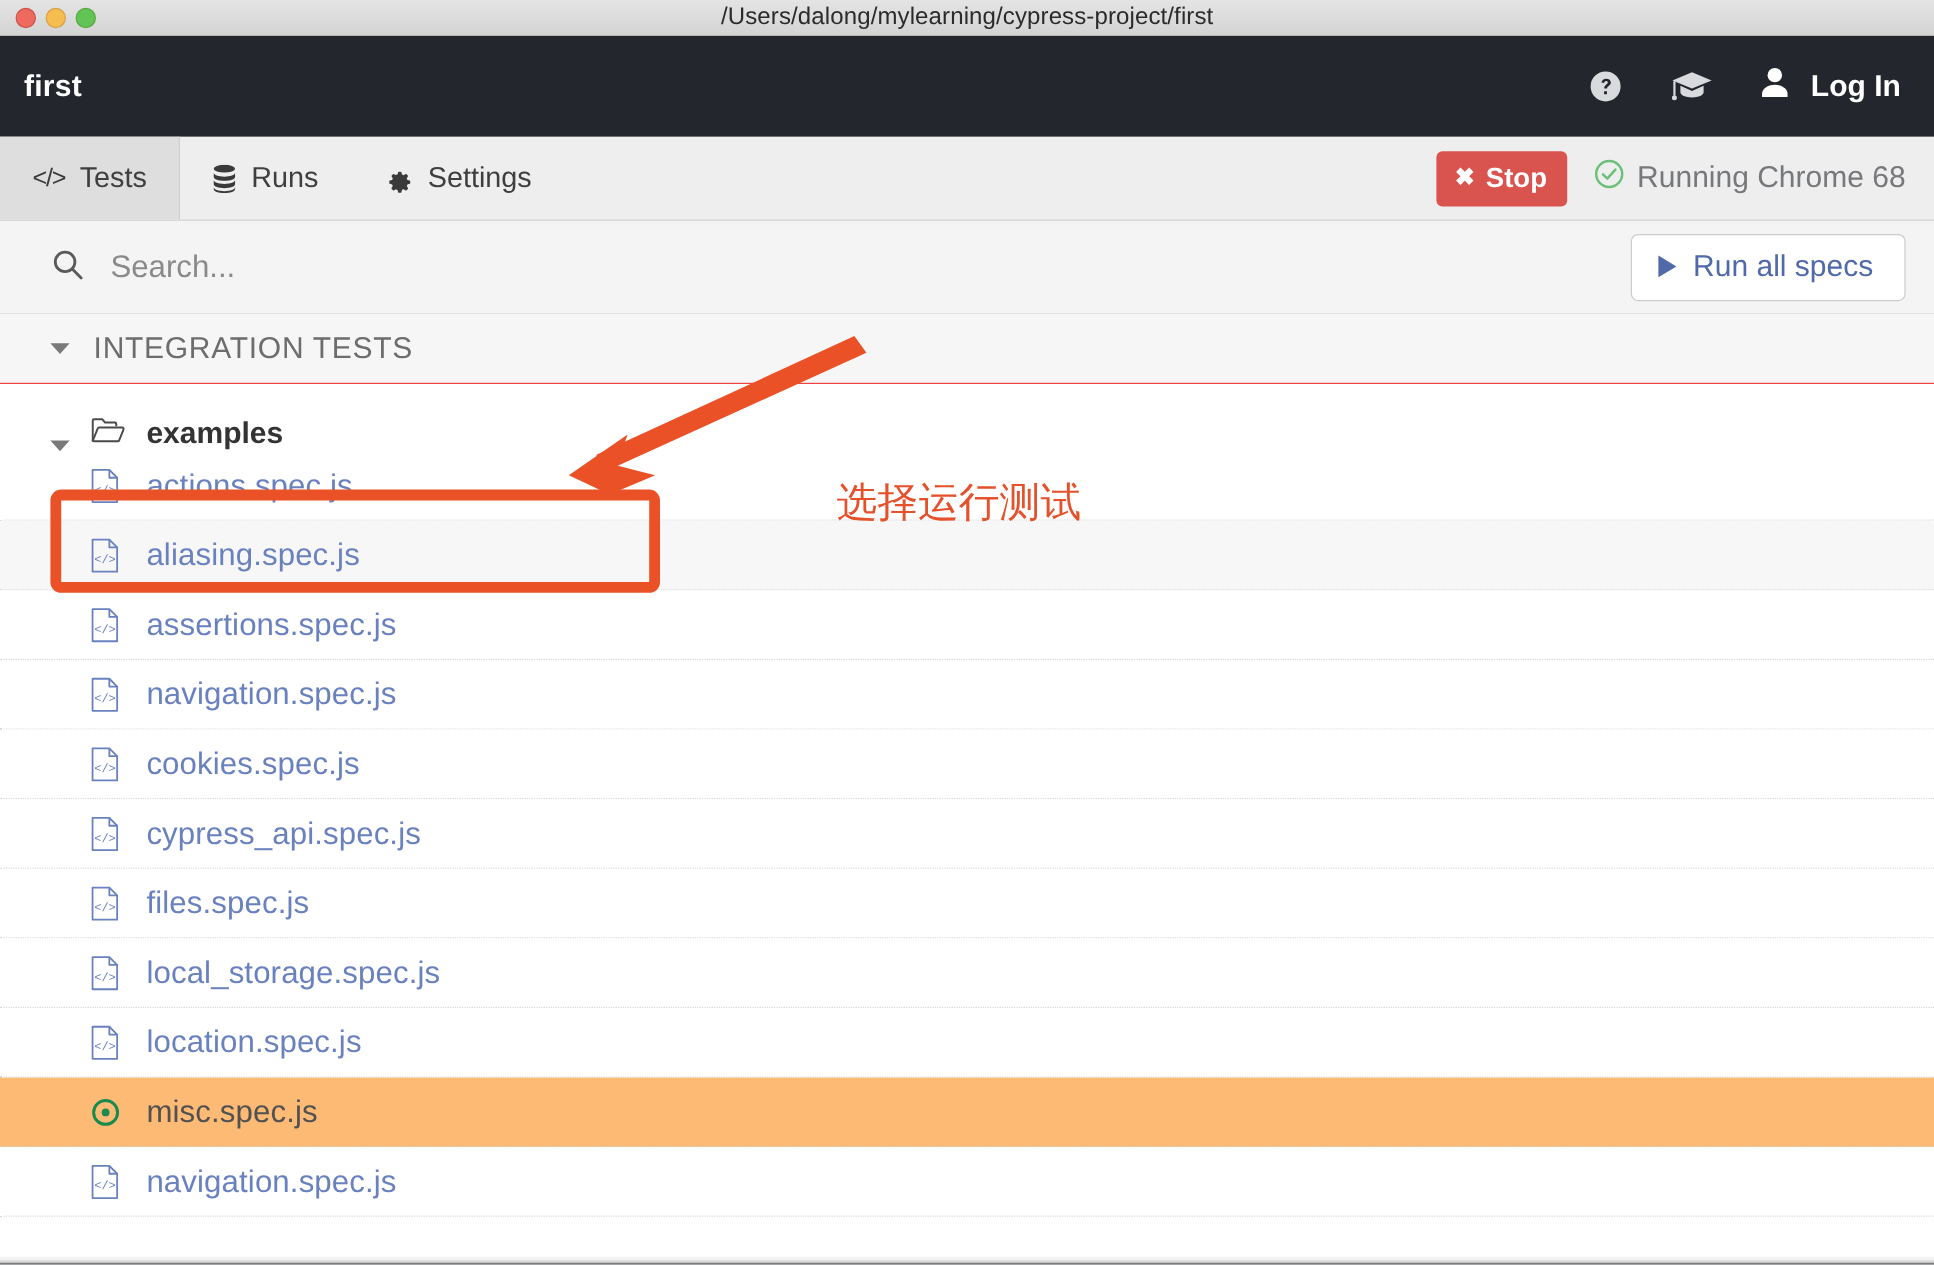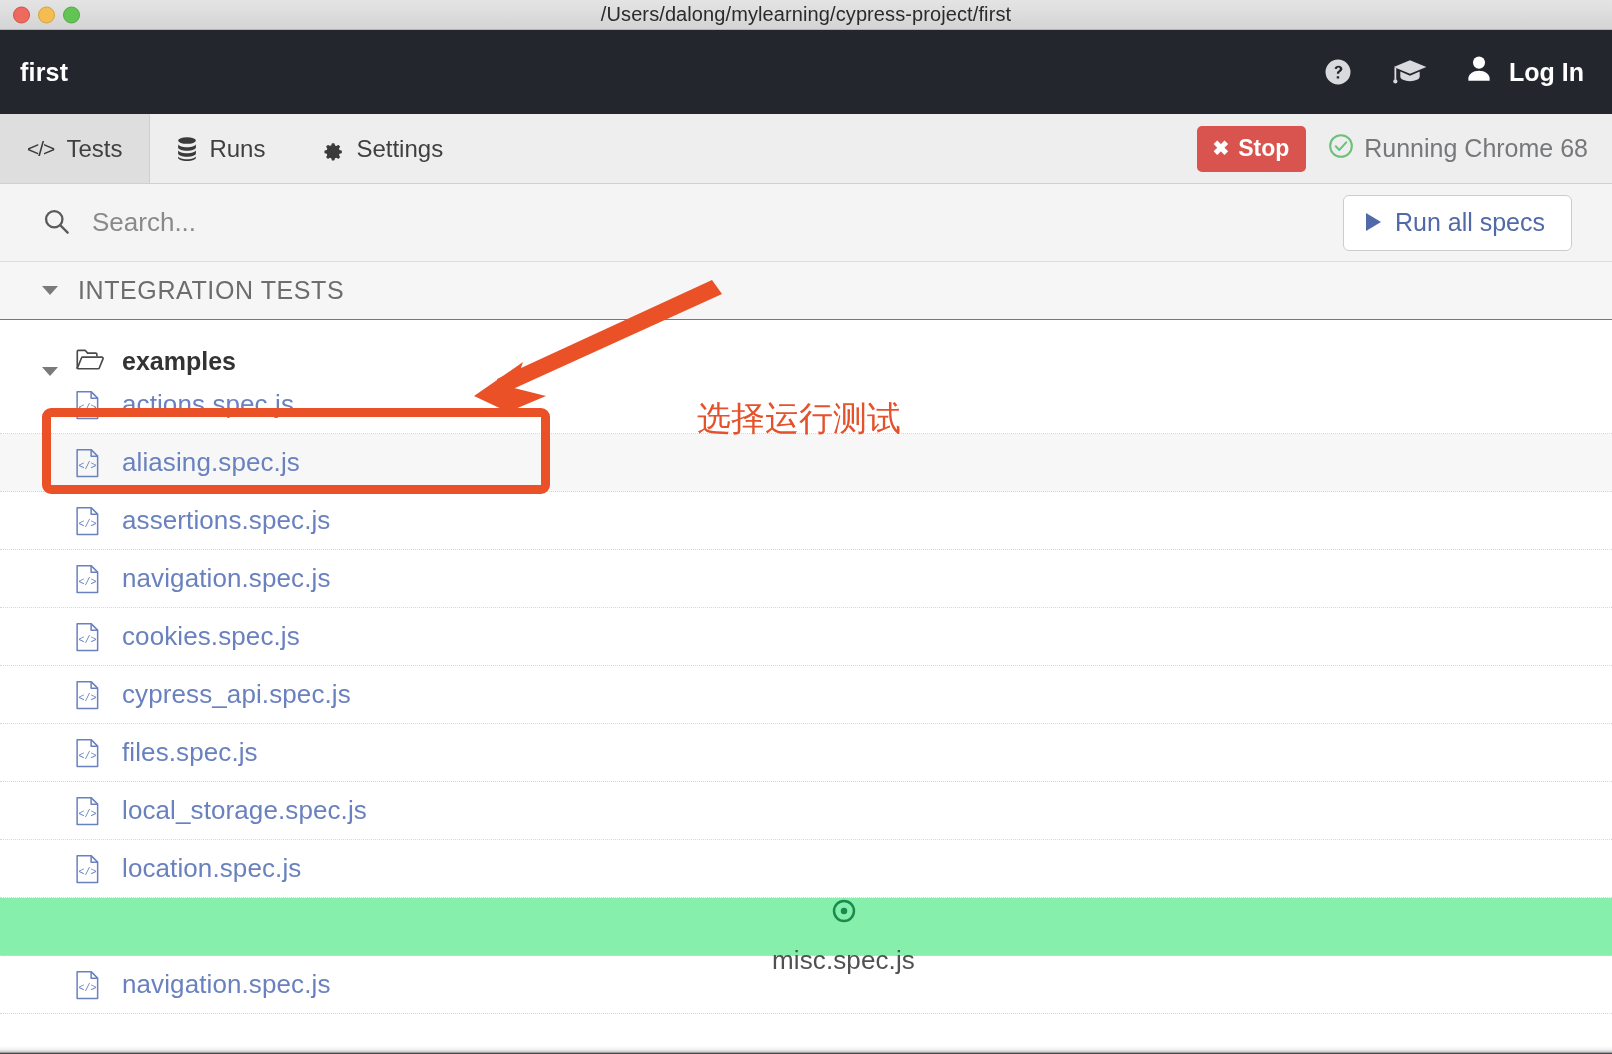--- a/index.html
+++ b/index.html
@@ -148,21 +148,21 @@
     cursor: pointer;
   }
 
   
   .searchbar {
     height: 78px;
     background: #f4f4f4;
     border-bottom: 1px solid #dcdcdc;
     display: flex;
     align-items: center;
-    padding: 0 40px 0 42px;
+    padding: 0 24px 0 42px;
   }
   .search-wrap {
     display: flex;
     align-items: center;
     gap: 22px;
     flex: 1;
   }
   .search-input {
     border: none;
     outline: none;
@@ -240,21 +240,21 @@
     height: 58px;
     display: flex;
     align-items: center;
     padding-left: 75px;
     gap: 21px;
     cursor: pointer;
     background: #ffffff;
     border-bottom: 1px dotted #d7d7d7;
   }
   .spec-row.hovered { background: #f7f7f7; }
-  .spec-row.running { background: #86efac; flex-direction: column; }
+  .spec-row.running { background: #fdba74; }
   .spec-name {
     font-size: 26px;
     color: #6a81bf;
     letter-spacing: 0.1px;
   }
   .spec-row.running .spec-name { color: #515151; }
 
   .spec-icon { display: inline-flex; align-items: center; }
 
   

